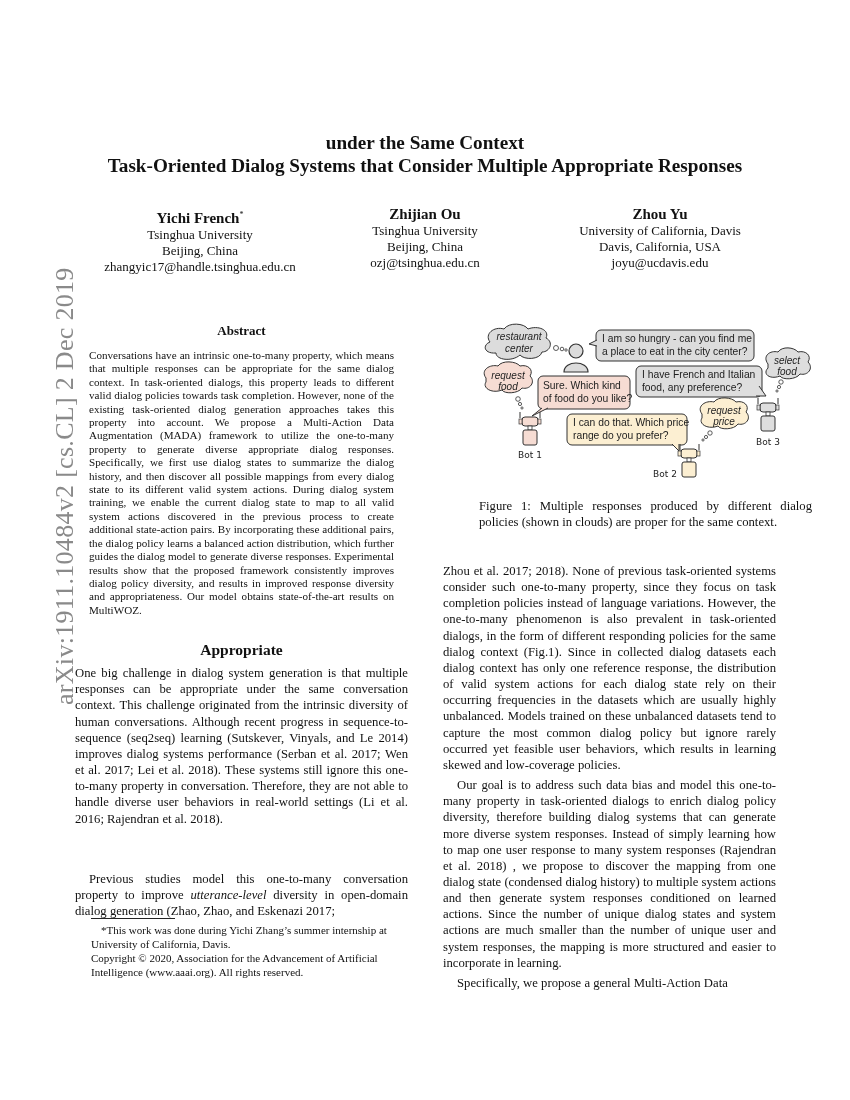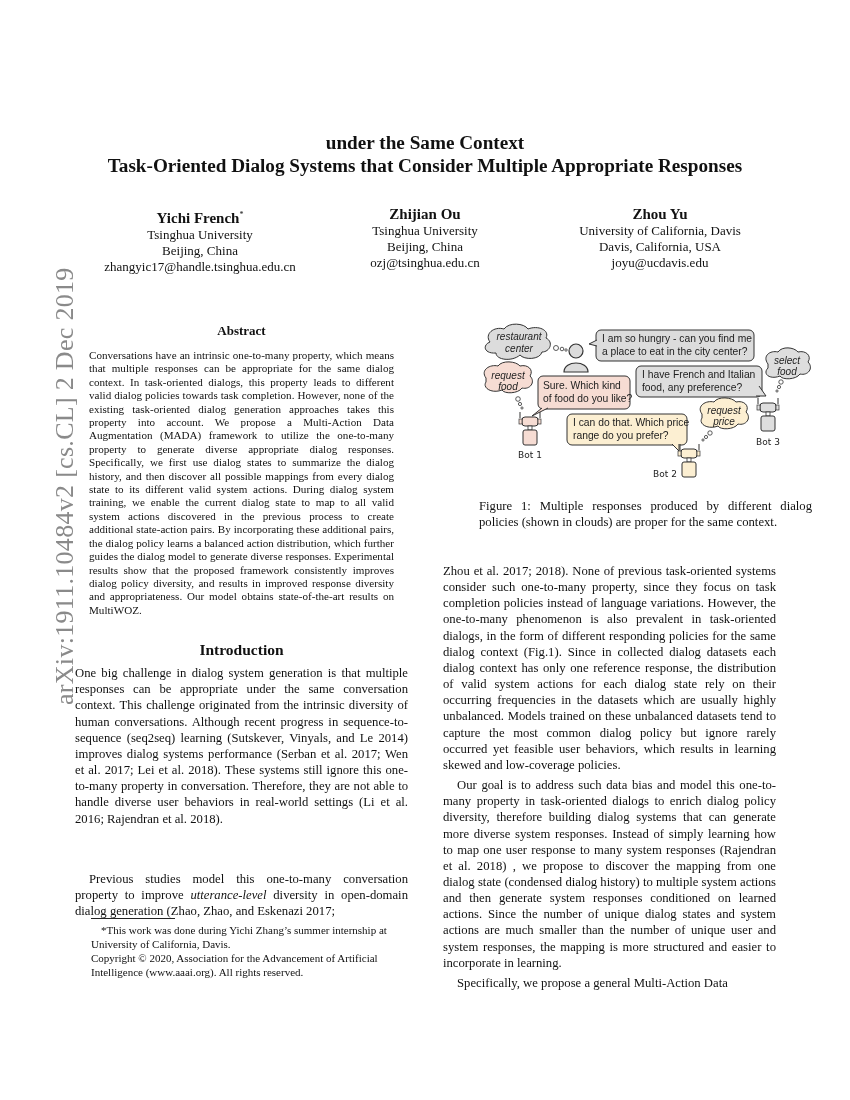--- a/index.html
+++ b/index.html
@@ -73,21 +73,21 @@
     <div>joyu@ucdavis.edu</div>
   </div>
 </div>
 
 <div class="arxiv">arXiv:1911.10484v2  [cs.CL]  2 Dec 2019</div>
 
 <div class="col-left">
   <div class="sec-head abstract-head">Abstract</div>
   <div class="abstract-body">Conversations have an intrinsic one-to-many property, which means that multiple responses can be appropriate for the same dialog context. In task-oriented dialogs, this property leads to different valid dialog policies towards task completion. However, none of the existing task-oriented dialog generation approaches takes this property into account. We propose a Multi-Action Data Augmentation (MADA) framework to utilize the one-to-many property to generate diverse appropriate dialog responses. Specifically, we first use dialog states to summarize the dialog history, and then discover all possible mappings from every dialog state to its different valid system actions. During dialog system training, we enable the current dialog state to map to all valid system actions discovered in the previous process to create additional state-action pairs. By incorporating these additional pairs, the dialog policy learns a balanced action distribution, which further guides the dialog model to generate diverse responses. Experimental results show that the proposed framework consistently improves dialog policy diversity, and results in improved response diversity and appropriateness. Our model obtains state-of-the-art results on MultiWOZ.</div>
 
-  <div class="sec-head intro-head">Introduction</div>
+  <div class="sec-head intro-head">Appropriate</div>
   <div class="body-text">
     <p>One big challenge in dialog system generation is that multiple responses can be appropriate under the same conversation context. This challenge originated from the intrinsic diversity of human conversations. Although recent progress in sequence-to-sequence (seq2seq) learning (Sutskever, Vinyals, and Le 2014) improves dialog systems performance (Serban et al. 2017; Wen et al. 2017; Lei et al. 2018). These systems still ignore this one-to-many property in conversation. Therefore, they are not able to handle diverse user behaviors in real-world settings (Li et al. 2016; Rajendran et al. 2018).</p>
     <p class="indent"><span>Previous studies model this one-to-many conversation property to improve </span><em>utterance-level</em><span> diversity in open-domain dialog generation (Zhao, Zhao, and Eskenazi 2017;</span></p>
   </div>
 </div>
 
 <div class="footnotes">
   <div class="footrule"></div>
   <p class="fn-indent">*This work was done during Yichi Zhang’s summer internship at University of California, Davis.</p>
   <p>Copyright © 2020, Association for the Advancement of Artificial Intelligence (www.aaai.org). All rights reserved.</p>

